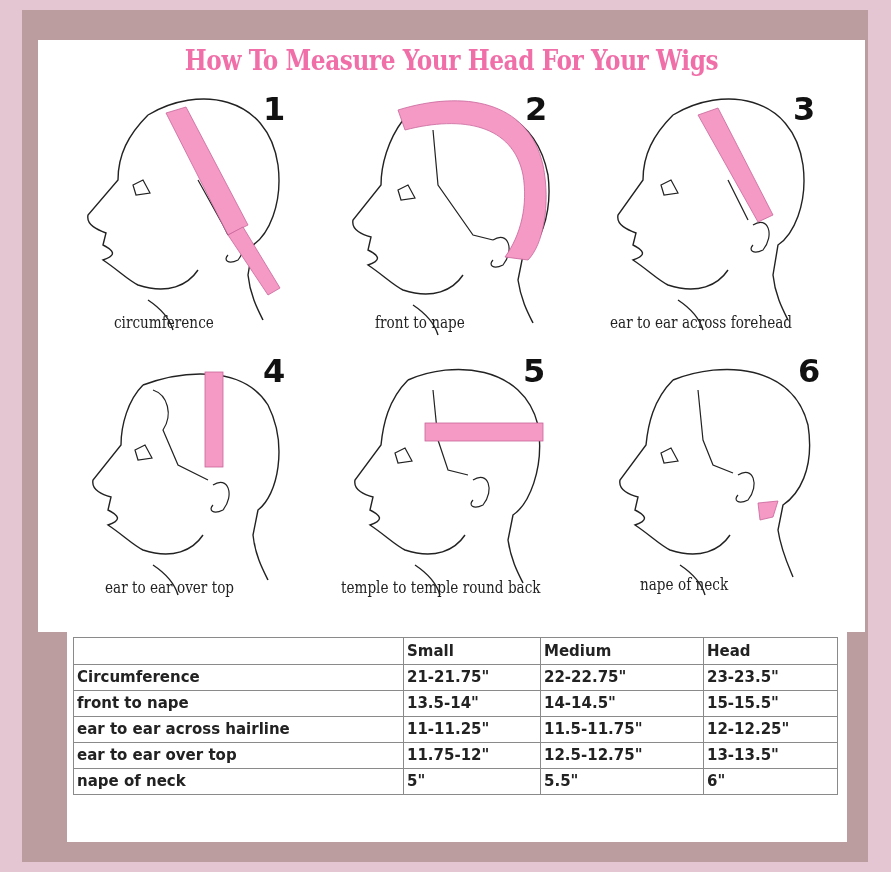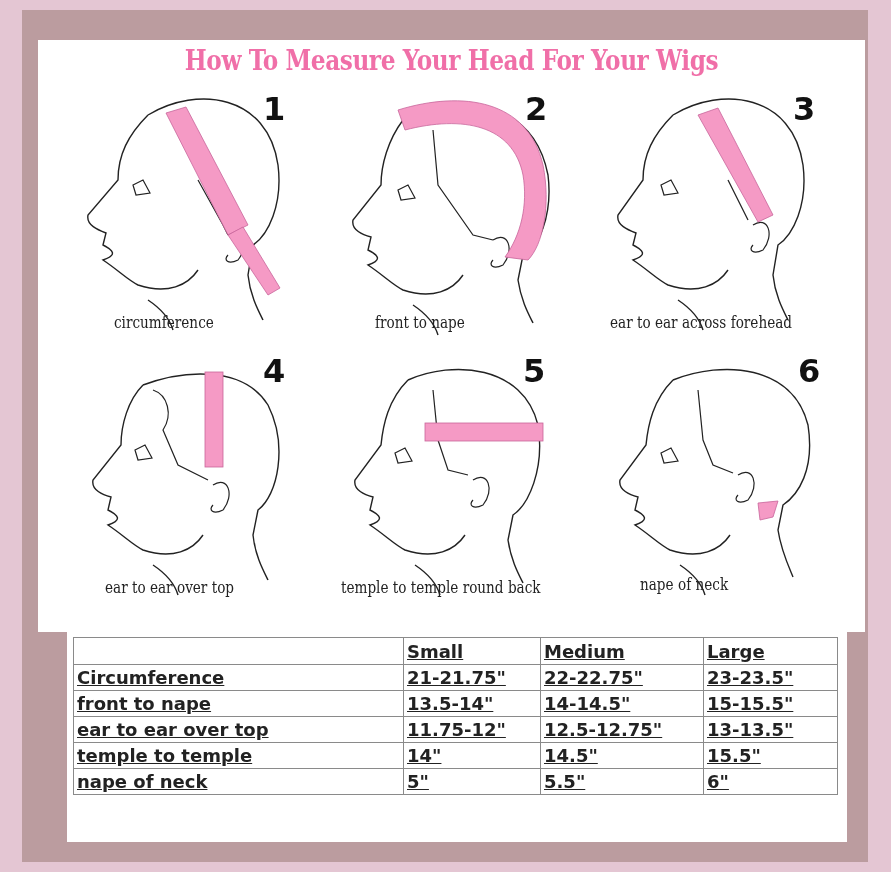--- a/index.html
+++ b/index.html
@@ -6,21 +6,21 @@
   body { width:891px; height:872px; background:#e4c6d3; position:relative; overflow:hidden; font-family:"Liberation Sans", sans-serif; }
   .frame { position:absolute; left:22px; top:10px; width:846px; height:852px; background:#bb9c9f; }
   .top-panel { position:absolute; left:38px; top:40px; width:827px; height:592px; background:#ffffff; }
   .title { position:absolute; left:0; top:0; width:100%; text-align:center; font-family:"DejaVu Serif", serif; font-weight:bold; font-size:27px; color:#f06fa8; letter-spacing:-0.5px; line-height:38px; transform:scaleX(0.86); transform-origin:center; top:2px; }
   .cell { position:absolute; }
   .cell svg { position:absolute; left:0; top:0; overflow:visible; }
   .num { position:absolute; font-family:"DejaVu Sans", sans-serif; font-weight:bold; font-size:32px; color:#111; line-height:32px; }
   .caption { position:absolute; font-family:"DejaVu Serif", serif; font-size:16px; color:#222; white-space:nowrap; transform:scaleX(0.85); transform-origin:left; }
   .brand { position:absolute; right:4px; bottom:4px; font-family:"DejaVu Serif", serif; font-style:italic; font-weight:bold; font-size:16px; color:#e878b0; }
   .table-panel { position:absolute; left:67px; top:628px; width:780px; height:214px; background:#ffffff; }
-  table { position:absolute; left:6px; top:9px; border-collapse:collapse; width:765px; font-family:"DejaVu Sans", sans-serif; font-weight:bold; font-size:18px; color:#222;text-decoration:underline; }
+  table { position:absolute; left:6px; top:9px; border-collapse:collapse; width:765px; font-family:"DejaVu Sans", sans-serif; font-weight:bold; font-size:15px; color:#222; }
   td { border:1.5px solid #8a8a8a; padding:0 3px; height:25px; line-height:25px; white-space:nowrap; }
   td.c0 { width:323px; }
   td.c1 { width:130px; }
   td.c2 { width:156px; }
   thead td { height:26px; }
 </style>
 </head>
 <body>
 
 <div class="frame"></div>
@@ -109,47 +109,47 @@
 
 </div>
 
 <div class="table-panel">
   <table>
     <thead>
       <tr>
         <td class="c0"></td>
         <td class="c1">Small</td>
         <td class="c2">Medium</td>
-        <td>Large</td>
+        <td>Head</td>
       </tr>
     </thead>
     <tbody>
       <tr>
         <td class="c0">Circumference</td>
         <td class="c1">21-21.75"</td>
         <td class="c2">22-22.75"</td>
         <td>23-23.5"</td>
       </tr>
       <tr>
         <td class="c0">front to nape</td>
         <td class="c1">13.5-14"</td>
         <td class="c2">14-14.5"</td>
         <td>15-15.5"</td>
       </tr>
       <tr>
+        <td class="c0">ear to ear across hairline</td>
+        <td class="c1">11-11.25"</td>
+        <td class="c2">11.5-11.75"</td>
+        <td>12-12.25"</td>
+      </tr>
+      <tr>
         <td class="c0">ear to ear over top</td>
         <td class="c1">11.75-12"</td>
         <td class="c2">12.5-12.75"</td>
         <td>13-13.5"</td>
-      </tr>
-      <tr>
-        <td class="c0">temple to temple</td>
-        <td class="c1">14"</td>
-        <td class="c2">14.5"</td>
-        <td>15.5"</td>
       </tr>
       <tr>
         <td class="c0">nape of neck</td>
         <td class="c1">5"</td>
         <td class="c2">5.5"</td>
         <td>6"</td>
       </tr>
     </tbody>
   </table>
 </div>

